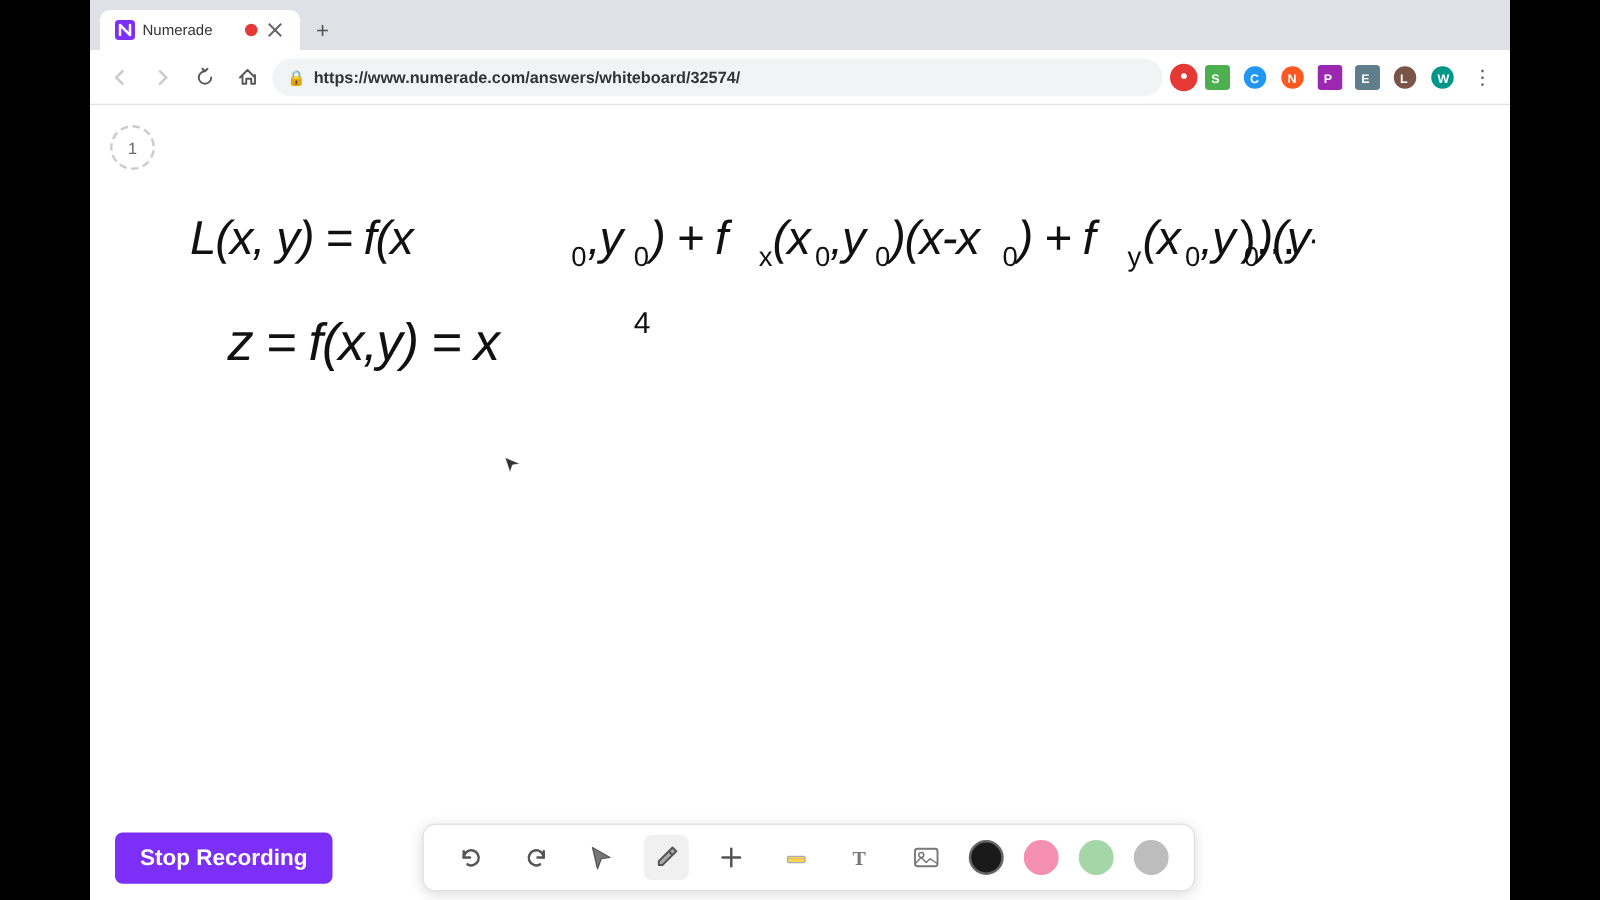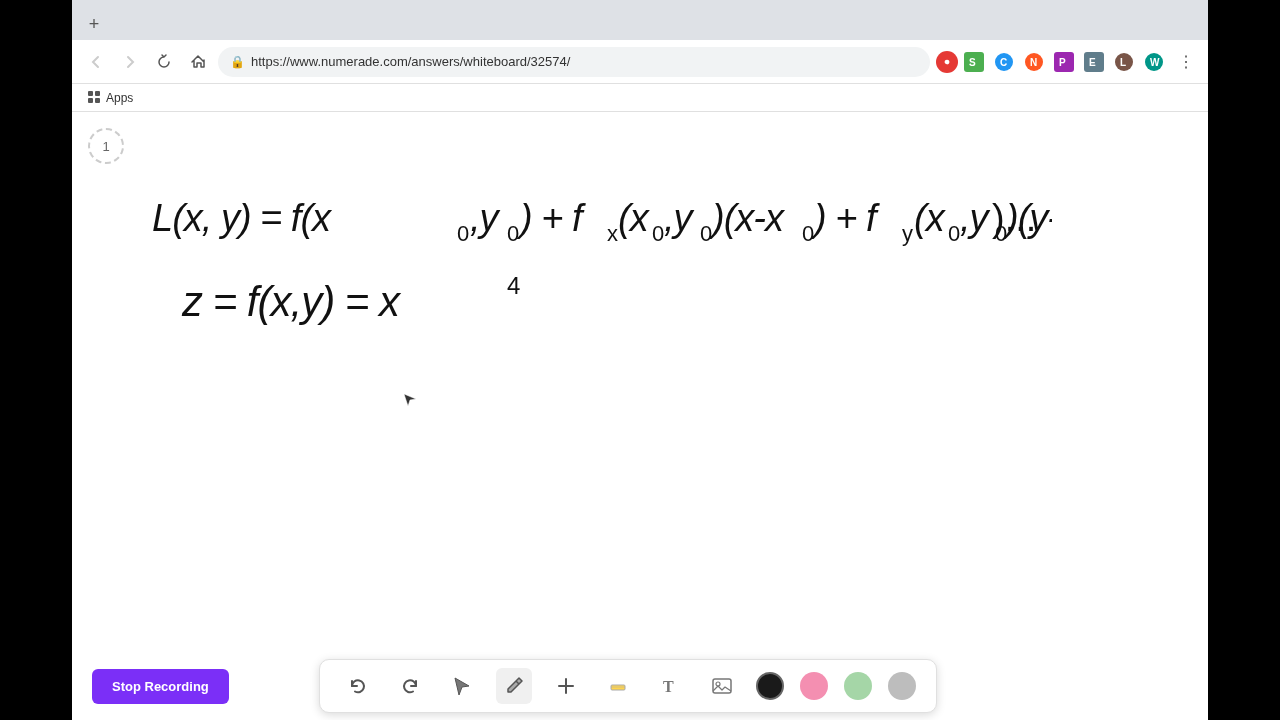--- a/index.html
+++ b/index.html
@@ -123,20 +123,21 @@
 
     .address-bar .lock-icon {
       color: #555;
       font-size: 12px;
     }
 
     .address-text {
       flex: 1;
       font-size: 13px;
       color: #333;
+      font-weight: bold;
     }
 
     .nav-action-btn {
       width: 28px;
       height: 28px;
       display: flex;
       align-items: center;
       justify-content: center;
       border-radius: 50%;
       cursor: pointer;
@@ -211,21 +212,21 @@
       justify-content: space-between;
       padding: 0 20px;
     }
 
     .stop-recording-btn {
       background: #7b2ff7;
       color: #fff;
       border: none;
       border-radius: 6px;
       padding: 10px 20px;
-      font-size: 13px;
+      font-size: 18px;
       font-weight: 600;
       cursor: pointer;
       display: flex;
       align-items: center;
       gap: 6px;
       white-space: nowrap;
     }
 
     .toolbar-center {
       display: flex;
@@ -281,20 +282,37 @@
       width: 0;
       height: 0;
     }
   </style>
 </head>
 <body>
 
 <div class="browser-window">
 
   <div class="tab-bar">
+    <div class="tab-active">
+
+      <div class="tab-favicon">
+        <svg viewBox="0 0 16 16" fill="none" xmlns="http://www.w3.org/2000/svg">
+          <rect width="16" height="16" rx="3" fill="#7b2ff7"></rect>
+          <path d="M4 12V4l8 8V4" stroke="#fff" stroke-width="2" stroke-linecap="round" stroke-linejoin="round"></path>
+        </svg>
+      </div>
+      <span class="tab-title">Numerade</span>
+      <div class="tab-record-dot"></div>
+      <div class="tab-close">
+        <svg width="12" height="12" viewBox="0 0 12 12">
+          <line x1="1" y1="1" x2="11" y2="11" stroke="#666" stroke-width="1.5"></line>
+          <line x1="11" y1="1" x2="1" y2="11" stroke="#666" stroke-width="1.5"></line>
+        </svg>
+      </div>
+    </div>
     <div class="new-tab-btn">+</div>
   </div>
 
   <div class="nav-bar">
     <div class="nav-btn disabled">
       <svg width="18" height="18" viewBox="0 0 18 18">
           <path d="M11 4L6 9l5 5" stroke="#ccc" stroke-width="2" fill="none" stroke-linecap="round"></path>
         </svg>
     </div>
     <div class="nav-btn">
@@ -361,31 +379,20 @@
       <div class="nav-action-btn">
         <svg width="20" height="20" viewBox="0 0 20 20">
           <circle cx="10" cy="10" r="9" fill="#009688"></circle>
           <text x="6" y="14" font-size="10" fill="white" font-weight="bold">W</text>
         </svg>
       </div>
     </div>
     <div class="three-dots">⋮</div>
   </div>
 
-  <div class="bookmarks-bar">
-    <div class="apps-link">
-      <svg width="14" height="14" viewBox="0 0 14 14">
-        <rect x="0" y="0" width="5" height="5" rx="1" fill="#555"></rect>
-        <rect x="7" y="0" width="5" height="5" rx="1" fill="#555"></rect>
-        <rect x="0" y="7" width="5" height="5" rx="1" fill="#555"></rect>
-        <rect x="7" y="7" width="5" height="5" rx="1" fill="#555"></rect>
-      </svg>
-      <span>Apps</span>
-    </div>
-  </div>
 
   <div class="content-area">
 
     <div class="page-indicator">
       <span>1</span>
     </div>
 
     <div class="math-content">
       <svg width="900" height="200" viewBox="0 0 900 200" xmlns="http://www.w3.org/2000/svg">
 

